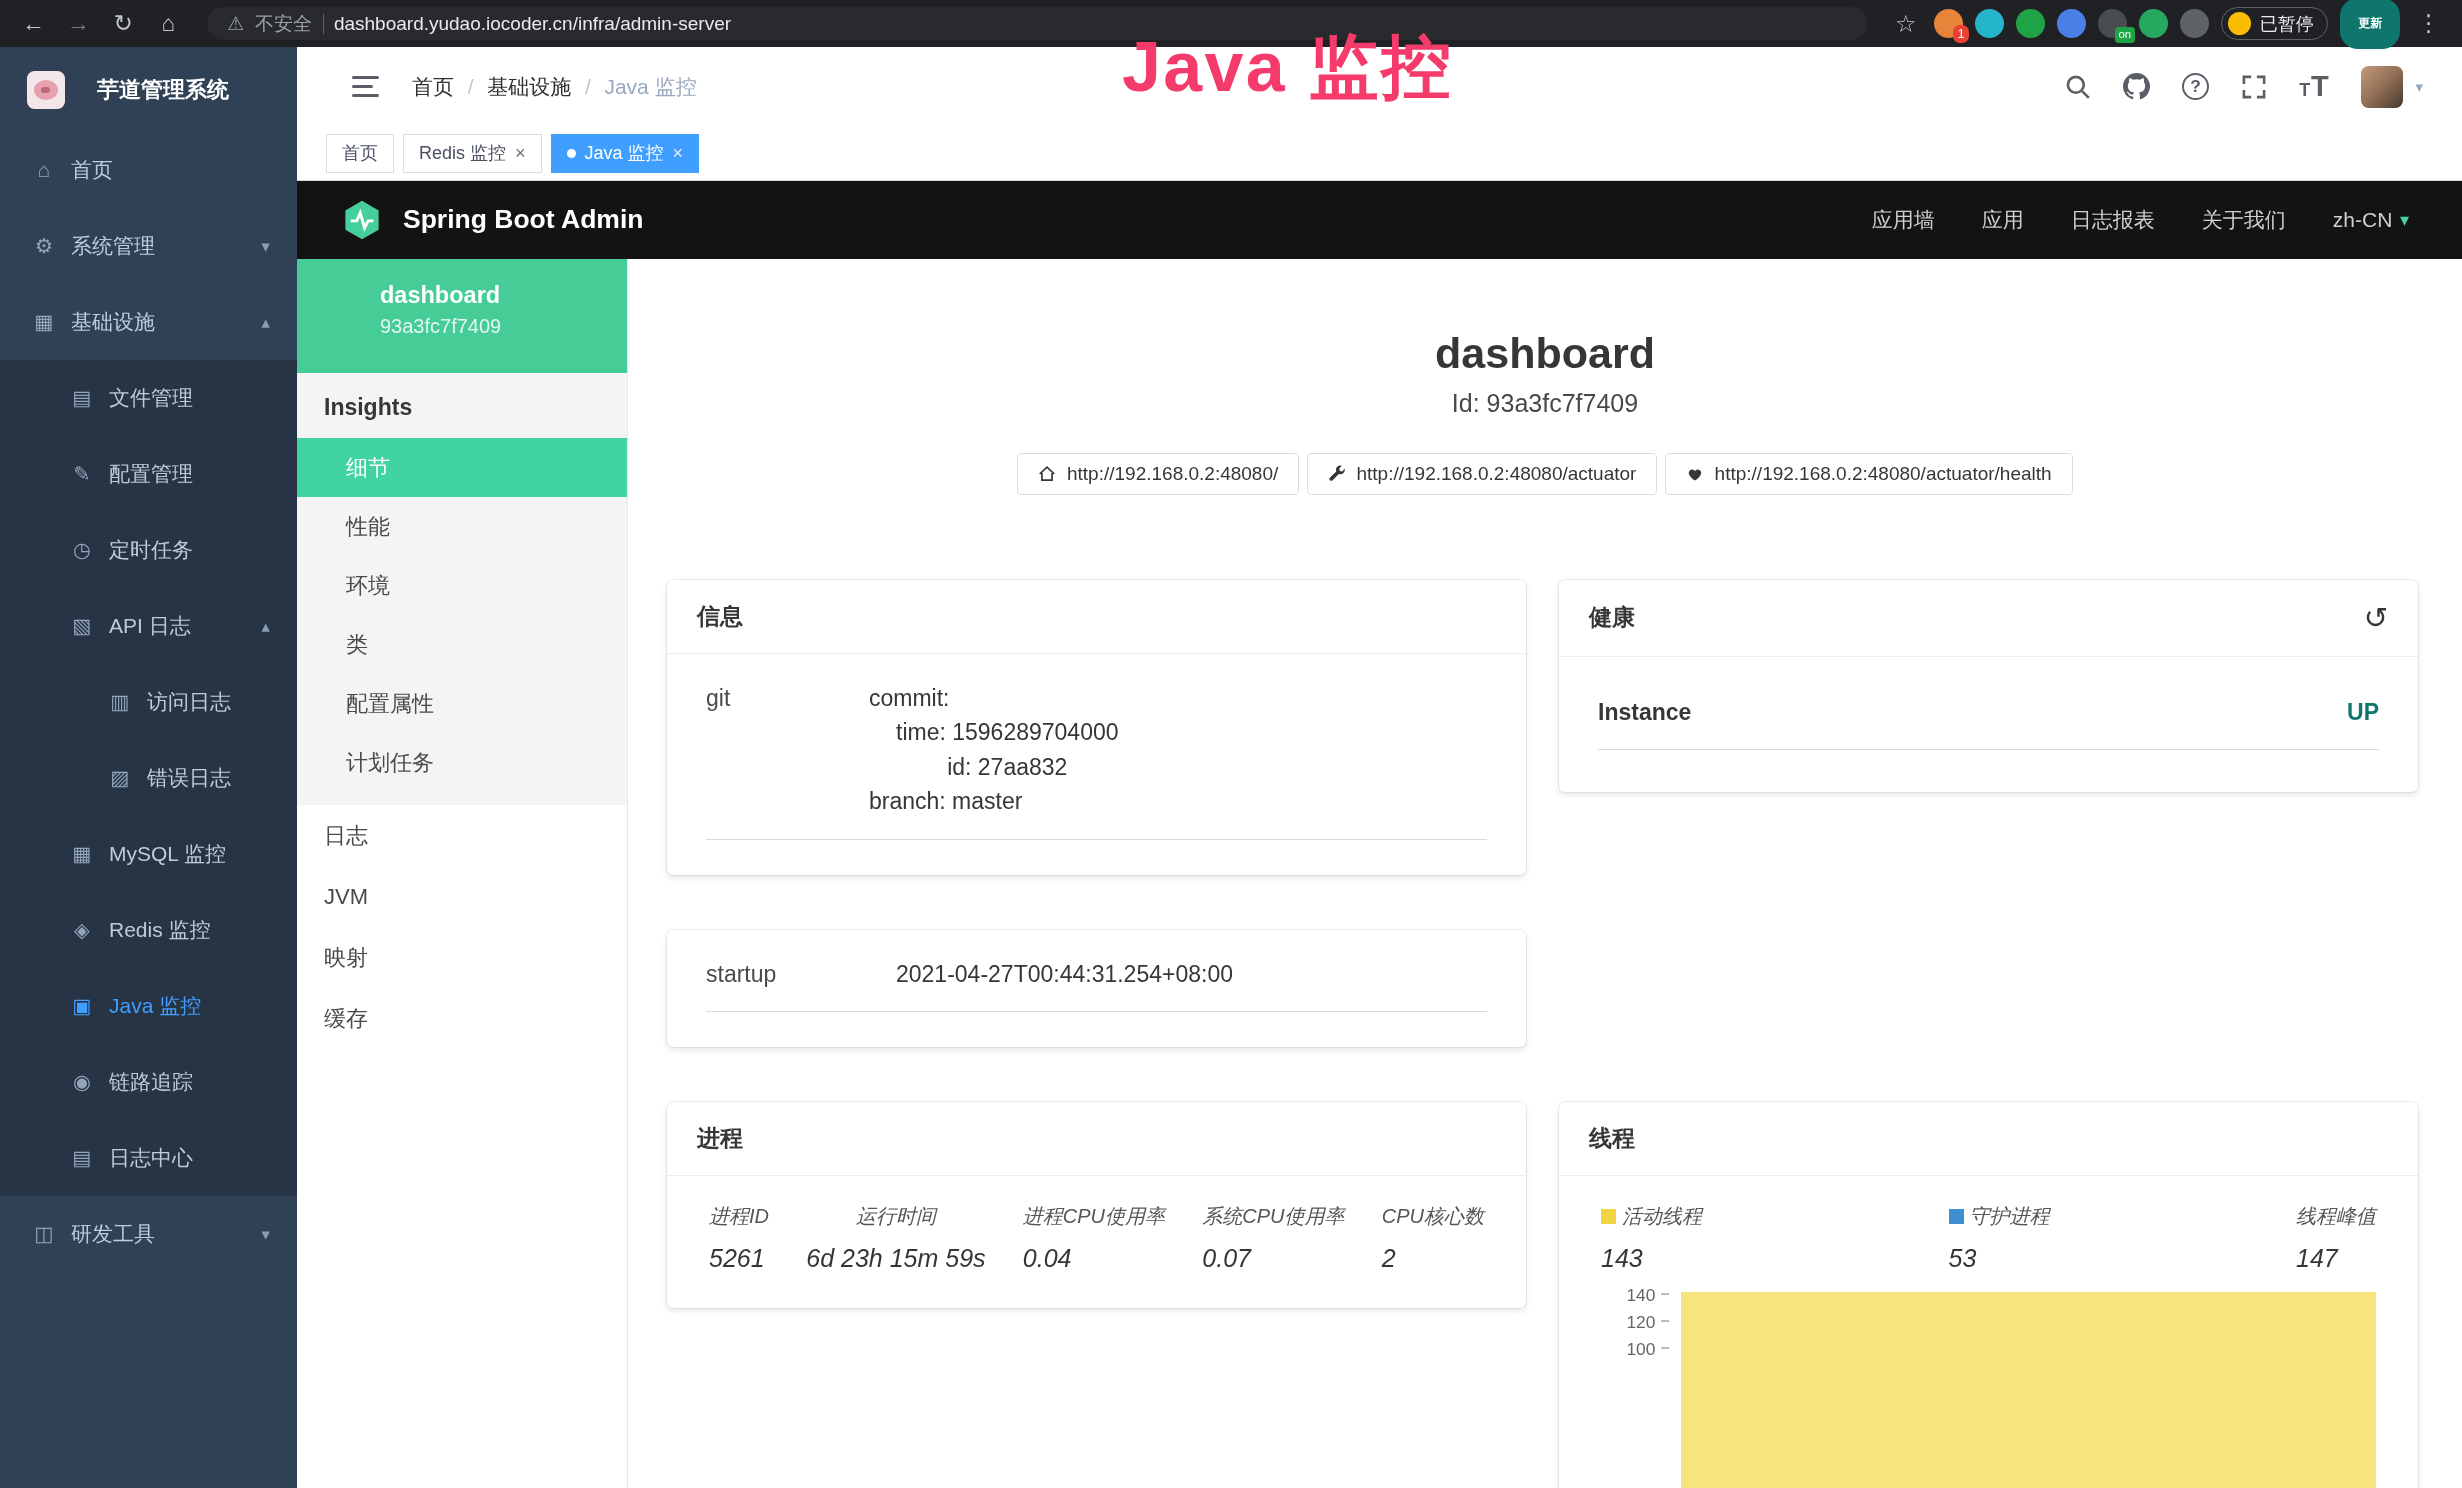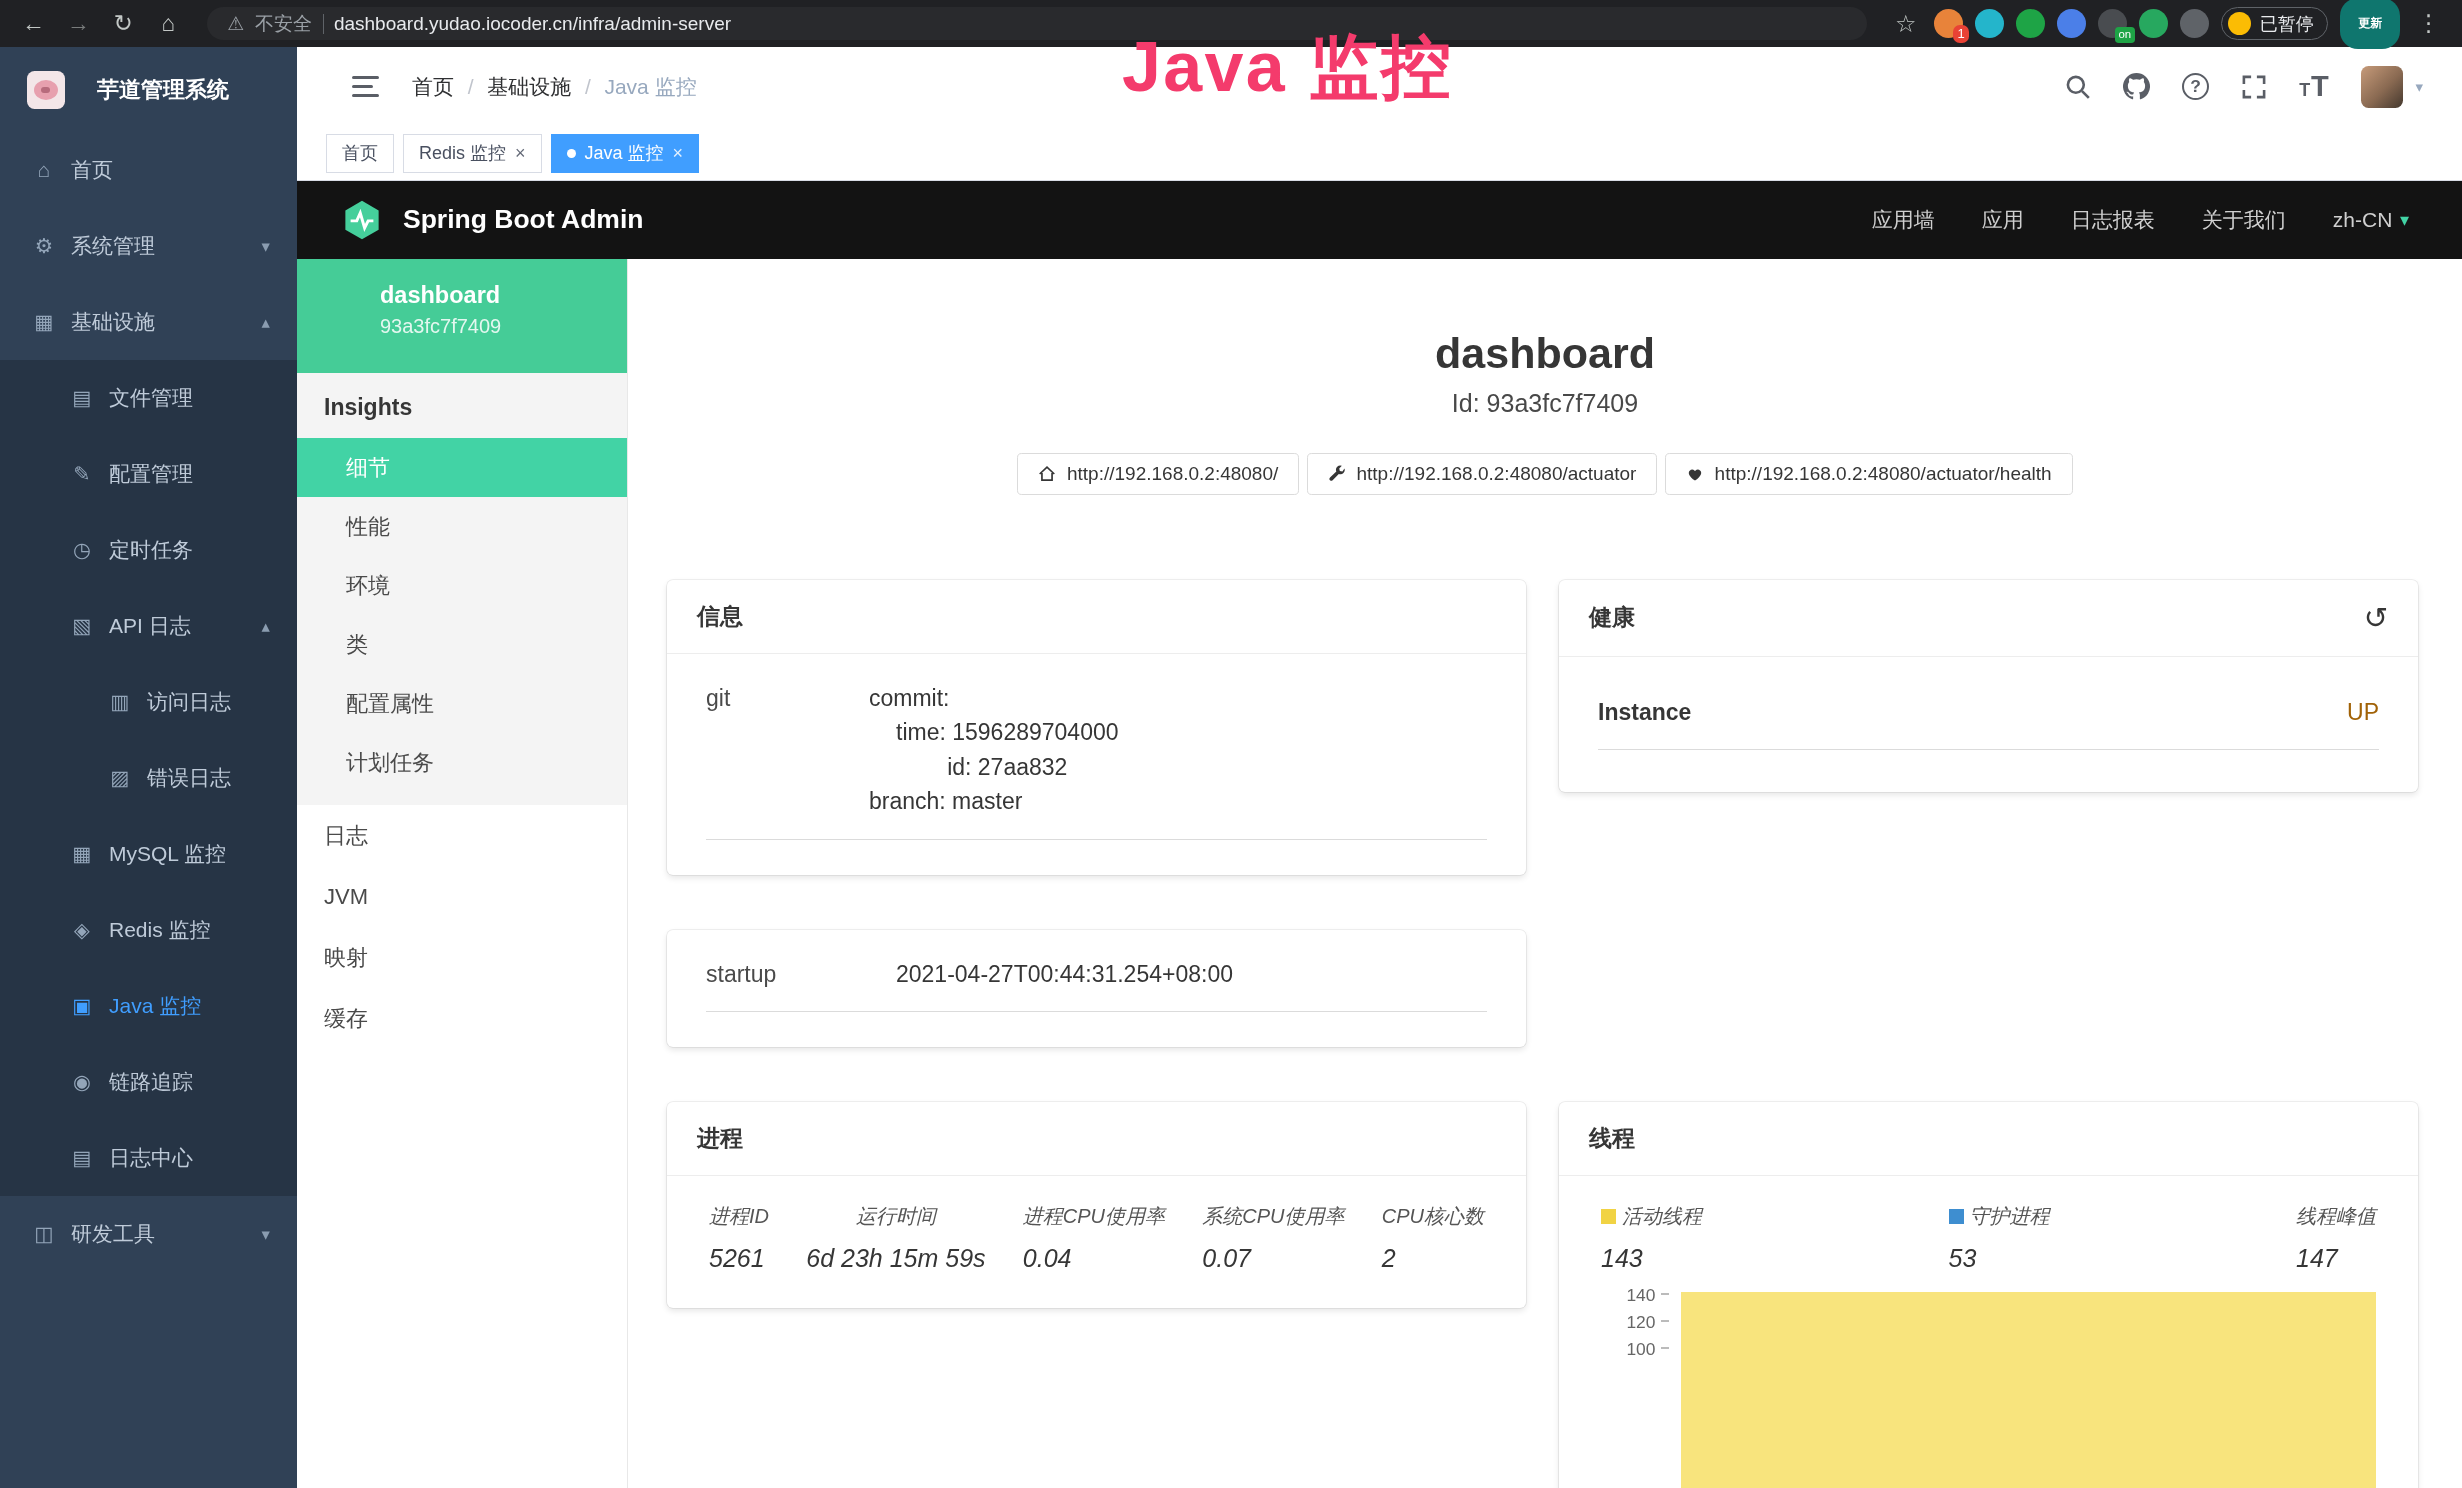--- a/index.html
+++ b/index.html
@@ -128,21 +128,21 @@
   .card header{display:flex;align-items:center;justify-content:space-between;padding:21px 30px;
     border-bottom:0.8px solid #ededed;font-size:23px;font-weight:700;color:#363636;}
   .hist{font-size:29px;font-weight:400;color:#363636;cursor:pointer;}
   .kv-row{display:flex;margin:27px 39px 35px;padding-bottom:20px;border-bottom:0.8px solid #dbdbdb;
     font-size:23px;color:#363636;line-height:1.5;}
   .kv-key{width:163px;flex:0 0 auto;color:#4a4a4a;}
   .kv-key.wide{width:190px;}
   .kv-val .ind{padding-left:27px;text-align:center;}
   .kv-row.spread{justify-content:space-between;align-items:center;margin:18px 39px 42px;padding:20px 0;}
   .kv-key.bold{font-weight:700;width:auto;color:#363636;}
-  .up{color:#a16207;font-weight:400;text-align:right;}
+  .up{color:#0f766e;font-weight:700;text-align:right;}
 
   .stats{display:flex;justify-content:space-between;padding:27px 42px 35px;}
   .stat{text-align:left;font-style:italic;}
   .s-label{font-size:20px;color:#555;display:flex;align-items:center;justify-content:center;gap:6px;}
   .s-val{margin-top:13.7px;font-size:25px;color:#363636;}
   .swatch{width:15px;height:15px;display:inline-block;flex:0 0 auto;}
   .threads .stats{padding-bottom:6px;}
 
   .chart{position:relative;margin:6px 30px 0 49px;height:228px;}
   .yaxis{position:absolute;left:0;top:0;width:61px;}

